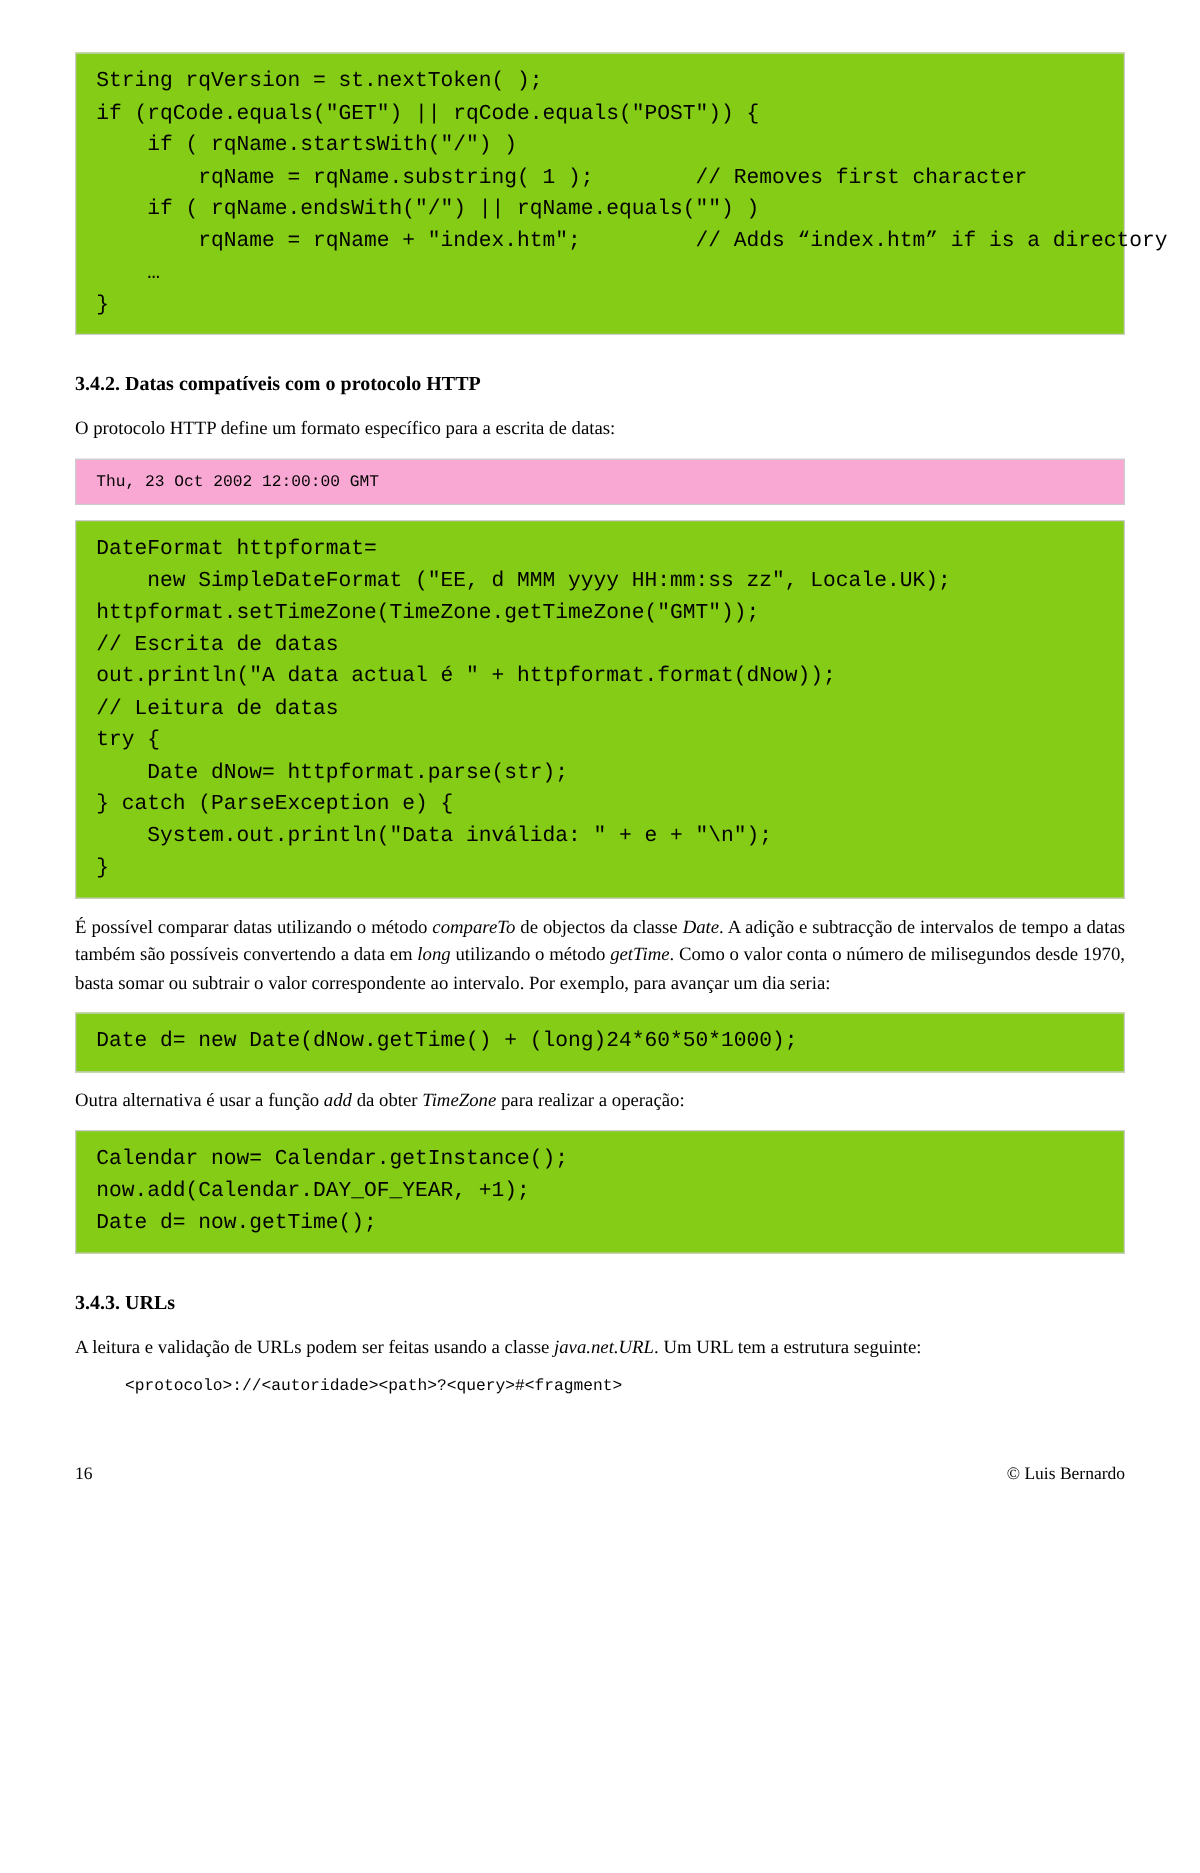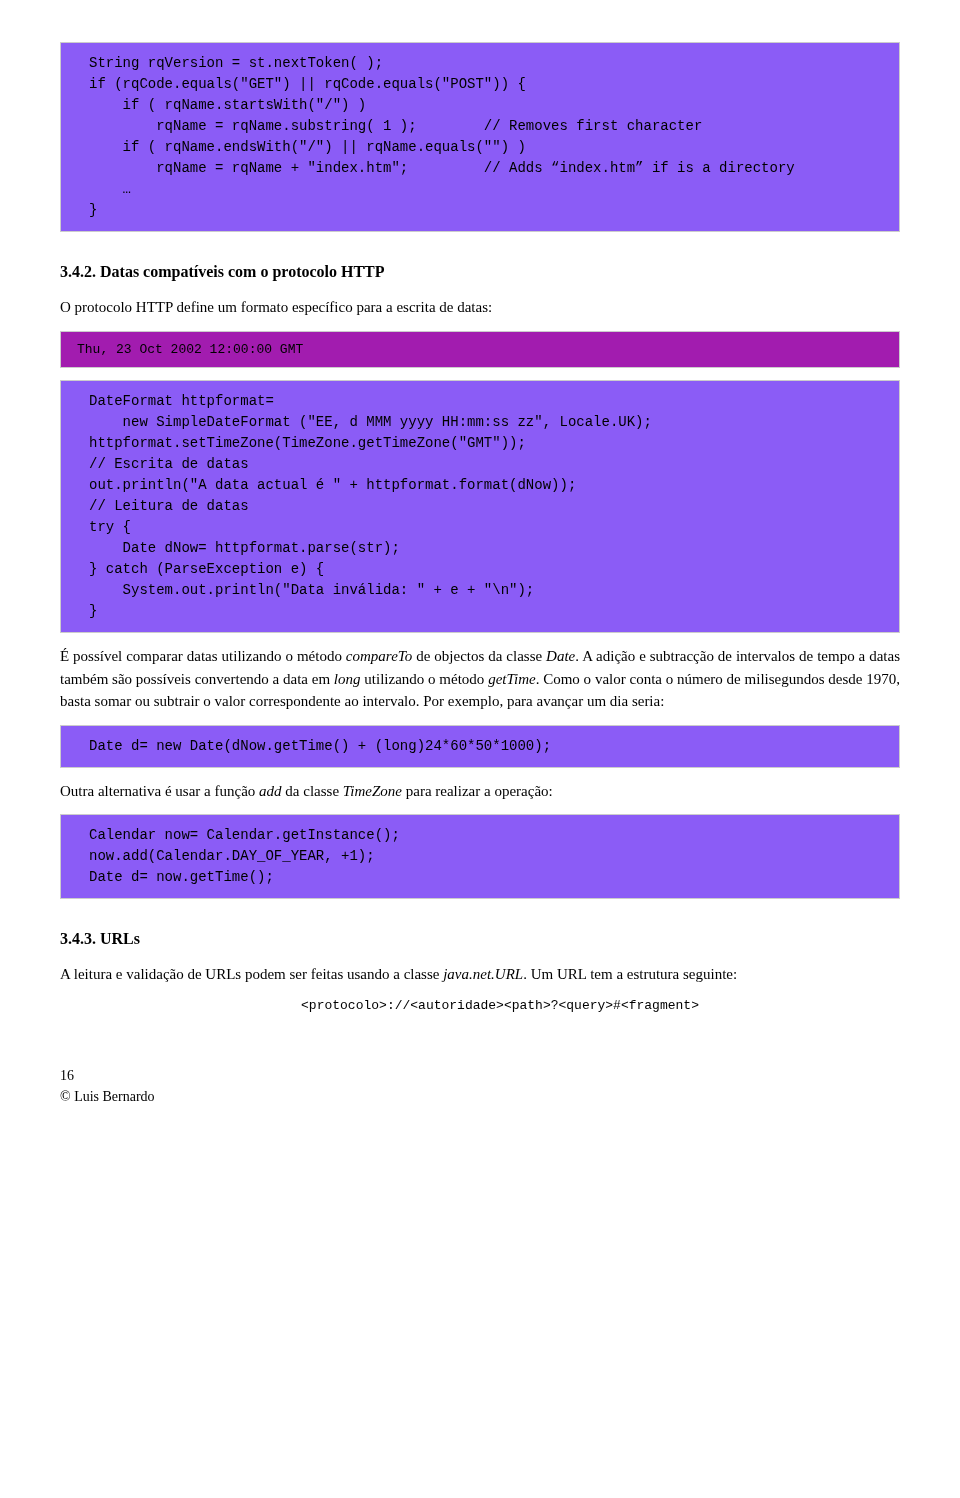--- a/index.html
+++ b/index.html
@@ -8,24 +8,24 @@
       color: #000;
       font-family: "Times New Roman", Times, serif;
       font-size: 15px;
       line-height: 1.5;
       padding: 30px 60px 60px 60px;
       max-width: 960px;
       margin: 0 auto;
     }
     .code-block {
       font-family: "Courier New", Courier, monospace;
-      font-size: 14px;
-      background: #8b5cf6;
+      font-size: 17px;
+      background: #84cc16;
       border: 1px solid #ccc;
-      padding: 10px 28px;
+      padding: 10px 16px;
       margin: 12px 0;
       white-space: pre;
       line-height: 1.5;
       display: block;
     }
     .section-heading {
       font-size: 16px;
       font-weight: bold;
       margin: 28px 0 12px 0;
     }
@@ -33,38 +33,36 @@
       margin: 10px 0;
       text-align: justify;
     }
     .date-box {
       border: 1px solid #ccc;
       padding: 8px 16px;
       font-family: "Courier New", Courier, monospace;
       font-size: 13px;
       display: block;
       margin: 12px 0;
-      background: #a21caf;
+      background: #f9a8d4;
     }
     .footer {
       display: flex;
       justify-content: space-between;
       margin-top: 40px;
       font-size: 14px;
       border-top: none;
       padding-top: 10px;
-      flex-direction: column;
     }
     em { font-style: italic; }
     .url-example {
       font-family: "Courier New", Courier, monospace;
       font-size: 13px;
       display: block;
       margin: 10px 0 10px 40px;
-      text-align: center;
     }
   </style>
 </head>
 <body>
 
 <div class="code-block"><span>String rqVersion = st.nextToken( );</span>
 <span>if (rqCode.equals("GET") || rqCode.equals("POST")) {</span>
 <span>    if ( rqName.startsWith("/") )</span>
 <span>        rqName = rqName.substring( 1 );        // Removes first character</span>
 <span>    if ( rqName.endsWith("/") || rqName.equals("") )</span>
@@ -94,21 +92,21 @@
     System.out.println("Data inválida: " + e + "\n");
 }</div>
 
   <p>
     <span>É possível comparar datas utilizando o método </span><em>compareTo</em><span> de objectos da classe </span><em>Date</em><span>. A adição e subtracção de intervalos de tempo a datas também são possíveis convertendo a data em </span><em>long</em><span> utilizando o método </span><em>getTime</em><span>. Como o valor conta o número de milisegundos desde 1970, basta somar ou subtrair o valor correspondente ao intervalo. Por exemplo, para avançar um dia seria:</span>
   </p>
 
   <div class="code-block">Date d= new Date(dNow.getTime() + (long)24*60*50*1000);</div>
 
   <p>
-    <span>Outra alternativa é usar a função </span><em>add</em><span> da classe </span><em>TimeZone</em><span> para realizar a operação:</span>
+    <span>Outra alternativa é usar a função </span><em>add</em><span> da obter </span><em>TimeZone</em><span> para realizar a operação:</span>
   </p>
 
   <div class="code-block">Calendar now= Calendar.getInstance();
 now.add(Calendar.DAY_OF_YEAR, +1);
 Date d= now.getTime();</div>
 </div>
 
 <div>
   <h2 class="section-heading">
     <span>3.4.3.</span> <span>URLs</span>

